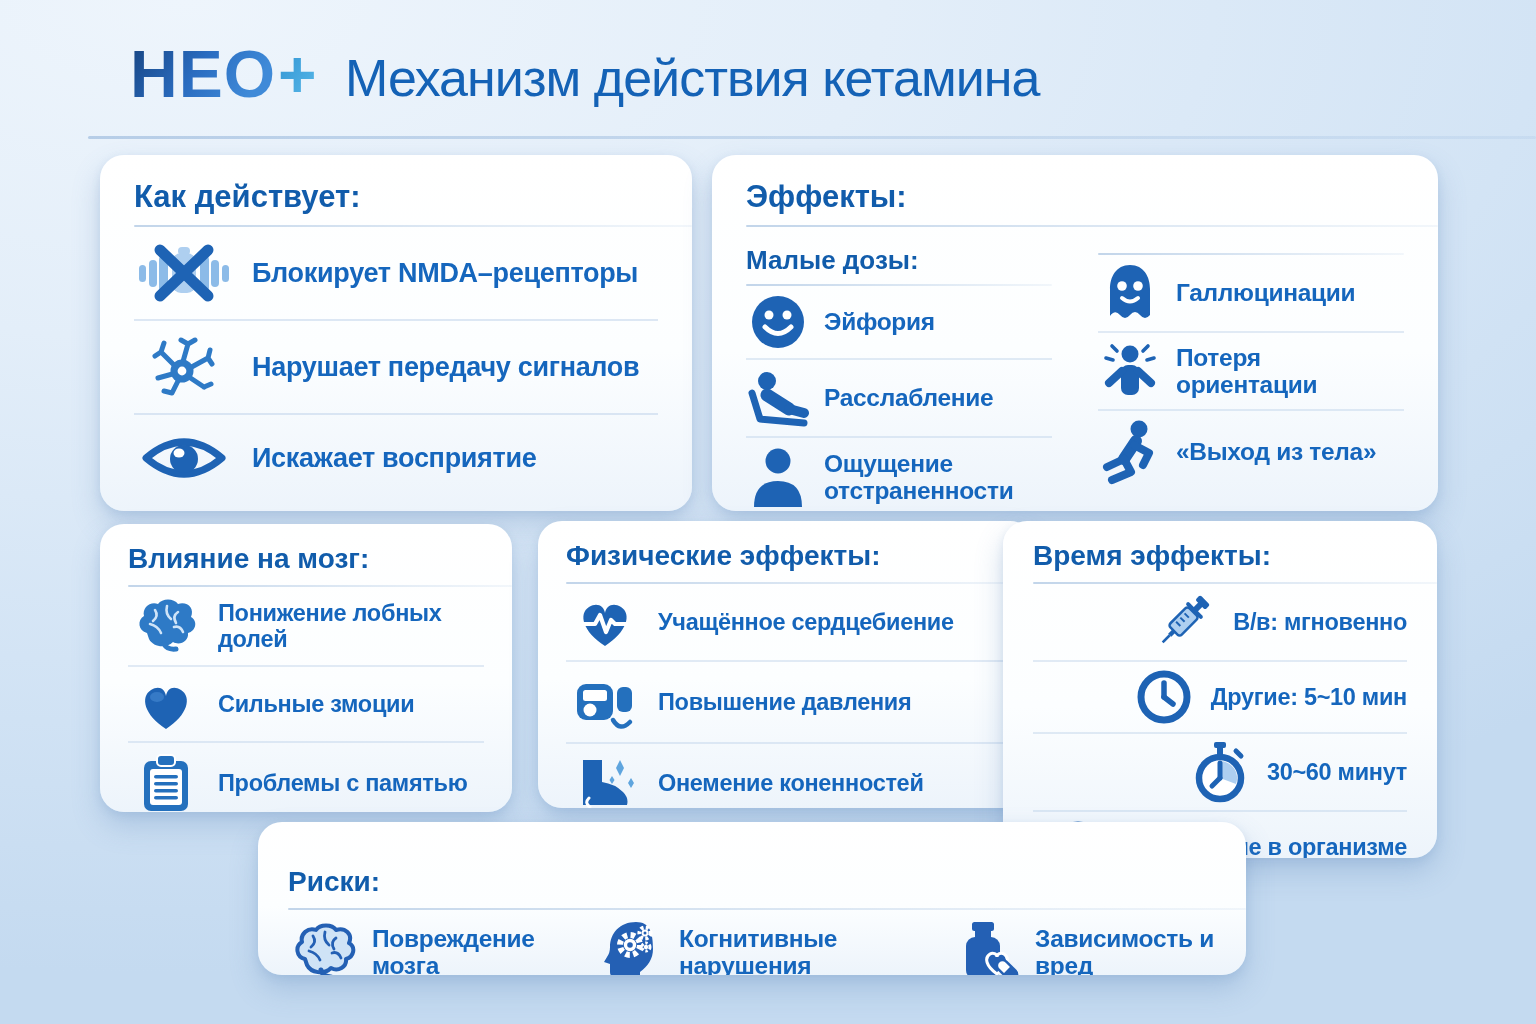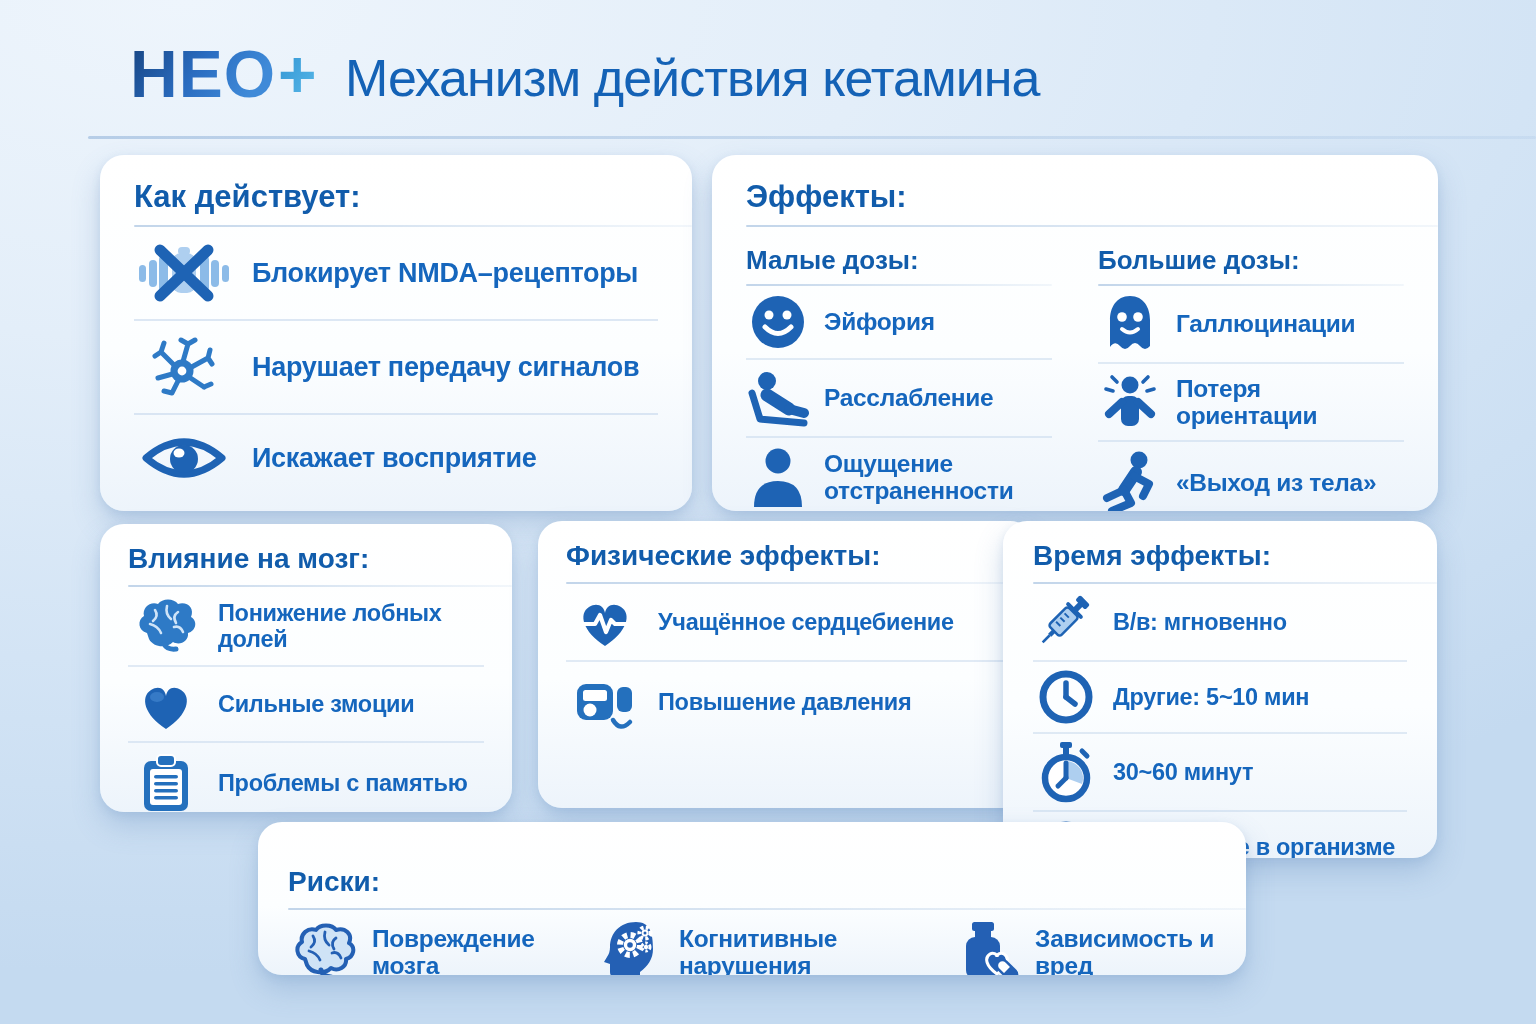--- a/index.html
+++ b/index.html
@@ -73,21 +73,21 @@
 
   
   .card-brain { left: 100px; top: 524px; width: 412px; height: 288px; padding: 19px 28px 0; }
   .card-physical { left: 538px; top: 521px; width: 496px; height: 287px; padding: 19px 28px 0; }
   .card-time { left: 1003px; top: 521px; width: 434px; height: 337px; padding: 19px 30px 0; }
   .card-brain h2, .card-physical h2, .card-time h2 { font-size: 28px; }
   .card-brain .rule { margin-right: -28px; }
   .card-physical .rule { margin-right: -28px; }
   .card-time .rule { margin-right: -30px; }
   .card-brain .row, .card-physical .row { padding: 10px 0; }
-  .card-time .row { padding: 7px 0; }
+  .card-time .row { padding: 7px 0; justify-content: flex-end; }
   .card-brain .row + .row, .card-physical .row + .row, .card-time .row + .row
     { border-top: 2px solid rgba(182,205,230,.40); }
   .card-brain .ic { width: 76px; }
   .card-physical .ic { width: 78px; }
   .card-time .ic { width: 66px; }
   .card-brain .txt, .card-physical .txt, .card-time .txt { font-size: 23.5px; margin-left: 14px; }
 
   
   .card-risks { left: 258px; top: 822px; width: 988px; height: 153px; padding: 15px 30px 0; }
   .card-risks h2 { font-size: 28px; margin-top: 29px; }
@@ -203,21 +203,20 @@
           <svg width="56" height="62" viewBox="0 0 56 62">
             <circle cx="28" cy="15" r="12.5" fill="#1e63b4"></circle>
             <path d="M4 61 Q4 35 28 35 Q52 35 52 61 Z" fill="#1e63b4"></path>
           </svg>
         </span>
         <span class="txt">Ощущение отстраненности</span>
       </div>
     </div>
 
     <div class="col">
-      <h3>Большие дозы:</h3>
       <div class="rule"></div>
 
       <div class="row">
         <span class="ic">
           <svg width="56" height="60" viewBox="0 0 56 60">
             <path d="M28 2 C14 2 8 14 8 26 L8 53 Q13 46 18 52 Q23 58 28 52 Q33 46 38 52 Q43 58 48 52 L48 26 C48 14 42 2 28 2 Z" fill="#1e63b4"></path>
             <circle cx="20" cy="23" r="4.8" fill="#ffffff"></circle>
             <circle cx="36" cy="23" r="4.8" fill="#ffffff"></circle>
             <path d="M20 35 Q28 42 36 35" stroke="#ffffff" stroke-width="4" fill="none" stroke-linecap="round"></path>
           </svg>
@@ -328,20 +327,34 @@
         <rect x="4" y="12" width="36" height="36" rx="9" fill="#2470bd"></rect>
         <rect x="10" y="18" width="24" height="11" rx="2.5" fill="#ffffff"></rect>
         <circle cx="17" cy="38" r="6.5" fill="#ffffff"></circle>
         <rect x="44" y="15" width="15" height="25" rx="6" fill="#2470bd"></rect>
         <path d="M40 48 q7 12 17 2" stroke="#2470bd" stroke-width="4.5" fill="none" stroke-linecap="round"></path>
       </svg>
     </span>
     <span class="txt">Повышение давления</span>
   </div>
 
+  <div class="row">
+    <span class="ic">
+      <svg width="64" height="58" viewBox="0 0 64 58">
+        <path d="M10 6 h19 v22 q13 2 21 10 q6 6 4 13 h-44 Z" fill="#1e63b4"></path>
+        <path d="M16 44 q-5 5 1 9" stroke="#ffffff" stroke-width="3" fill="none" stroke-linecap="round"></path>
+        <g fill="#5fa5de">
+          <polygon points="47,6 51,14 47,22 43,14"></polygon>
+          <polygon points="58,24 61,29 58,34 55,29"></polygon>
+          <polygon points="39,22 41.5,26 39,30 36.5,26"></polygon>
+        </g>
+      </svg>
+    </span>
+    <span class="txt">Онемение коненностей</span>
+  </div>
 </section>
 
 <section class="card card-time">
   <h2>Время эффекты:</h2>
   <div class="rule"></div>
 
   <div class="row">
     <span class="ic">
       <svg width="62" height="62" viewBox="0 0 62 62">
         <g transform="rotate(45 31 28)">

